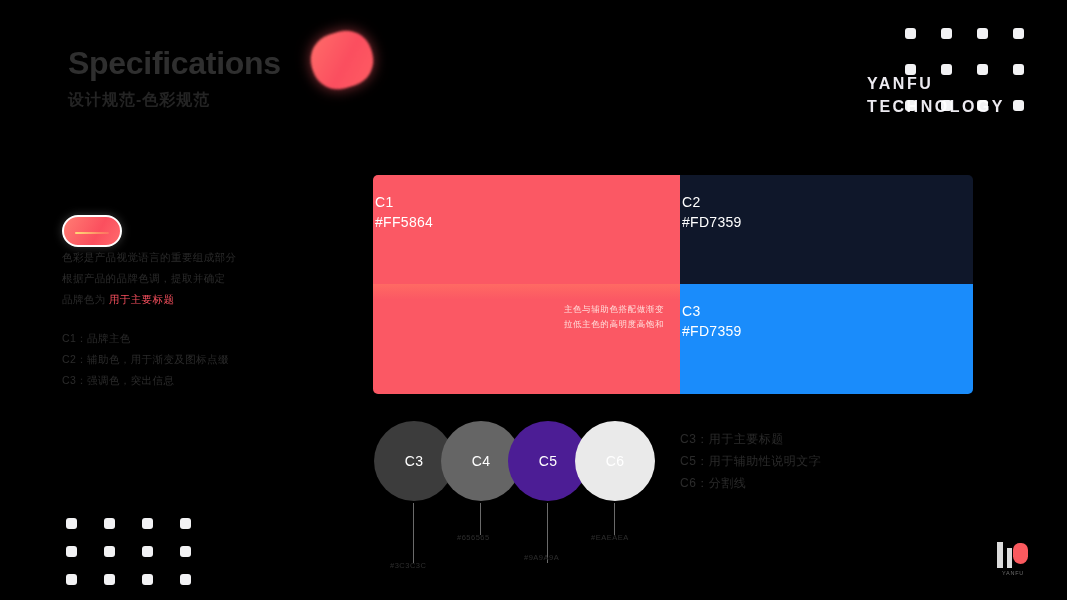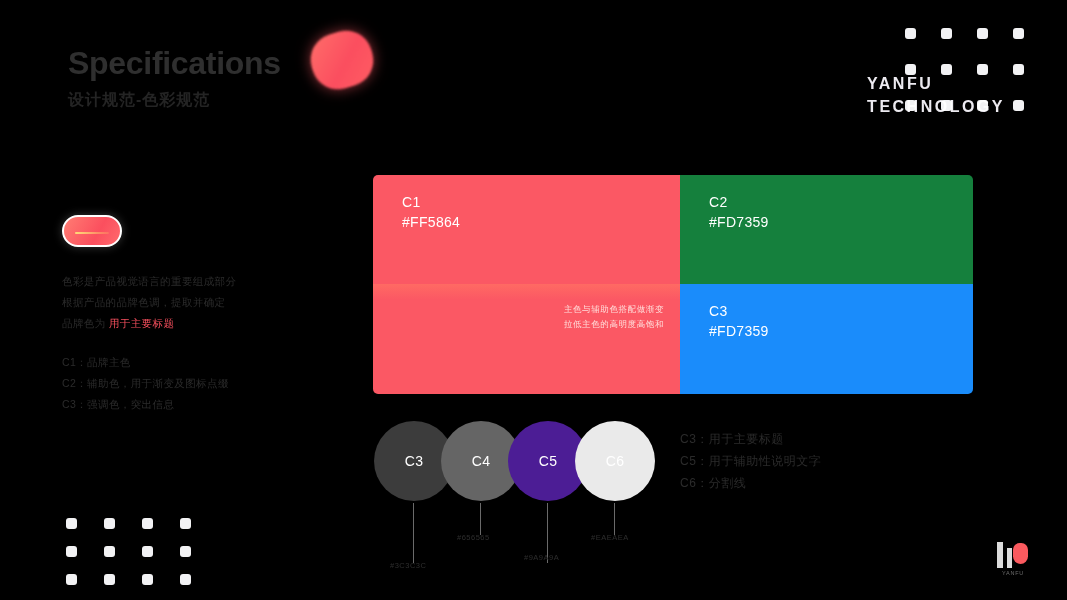--- a/index.html
+++ b/index.html
@@ -61,43 +61,43 @@
     border:2.5px solid #ffffff;
     box-shadow:0 0 10px rgba(255,255,255,.22);
     position:relative;
   }
   .pill::after {
     content:""; position:absolute; left:11px; right:11px; top:15px;
     height:1.5px; border-radius:1px;
     background:linear-gradient(90deg,rgba(255,225,120,.95),rgba(255,210,90,.2));
   }
   .left-para {
-    margin-top:24px; font-size:10.5px; line-height:21px;
+    font-size:10.5px; line-height:21px;
     color:#2b2b2b; letter-spacing:.4px;
   }
   .left-para .hl { color:#f8505e; }
   .left-list {
     margin-top:18px; font-size:10.5px; line-height:21px;
     color:#2b2b2b; letter-spacing:.4px;
   }
 
   
   .board {
     position:absolute; left:373px; top:175px; width:600px; height:219px;
     border-radius:5px; overflow:hidden;
     display:grid;
     grid-template-columns:307px 293px;
     grid-template-rows:109px 110px;
   }
-  .cell { position:relative; padding:17px 0 0 29px; }
+  .cell { position:relative; padding:17px 0 0 2px; }
   .cell .c-name { font-size:14px; line-height:20px; color:#fff; letter-spacing:.3px; }
   .cell .c-hex  { font-size:14px; line-height:21px; color:#fff; letter-spacing:.3px; }
 
   #cell-c1 { background:#fb5864; }
-  #cell-c2 { background:#15803d; }
+  #cell-c2 { background:#0f172a; }
   #cell-c1b {
     background:linear-gradient(180deg,#ff6a63 0%,#fb5864 14%,#fb5864 100%);
     padding:8px;
   }
   #cell-c3 { background:#1a8cfb; }
 
   .board-note {
     position:absolute; right:16px; top:18px;
     font-size:8.5px; line-height:15px; letter-spacing:.6px;
     color:#ffdcd9; text-align:right;

